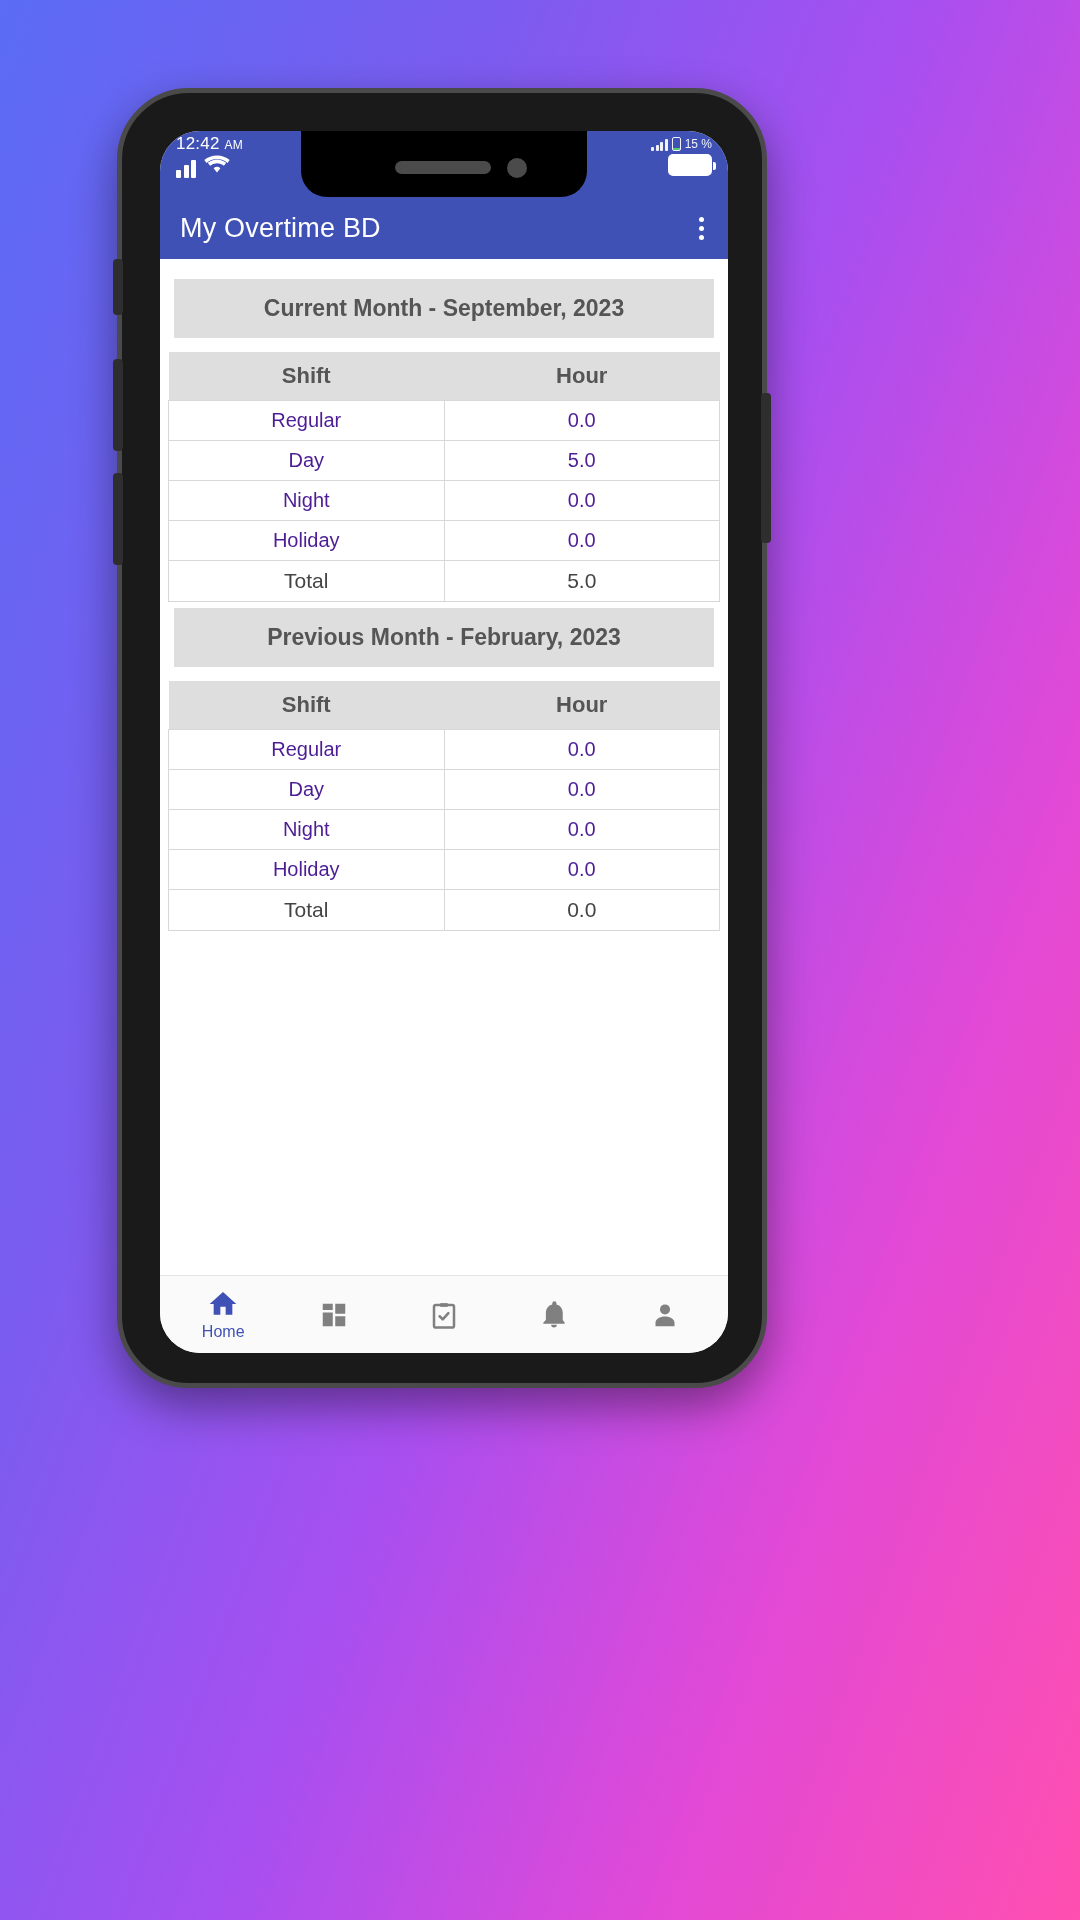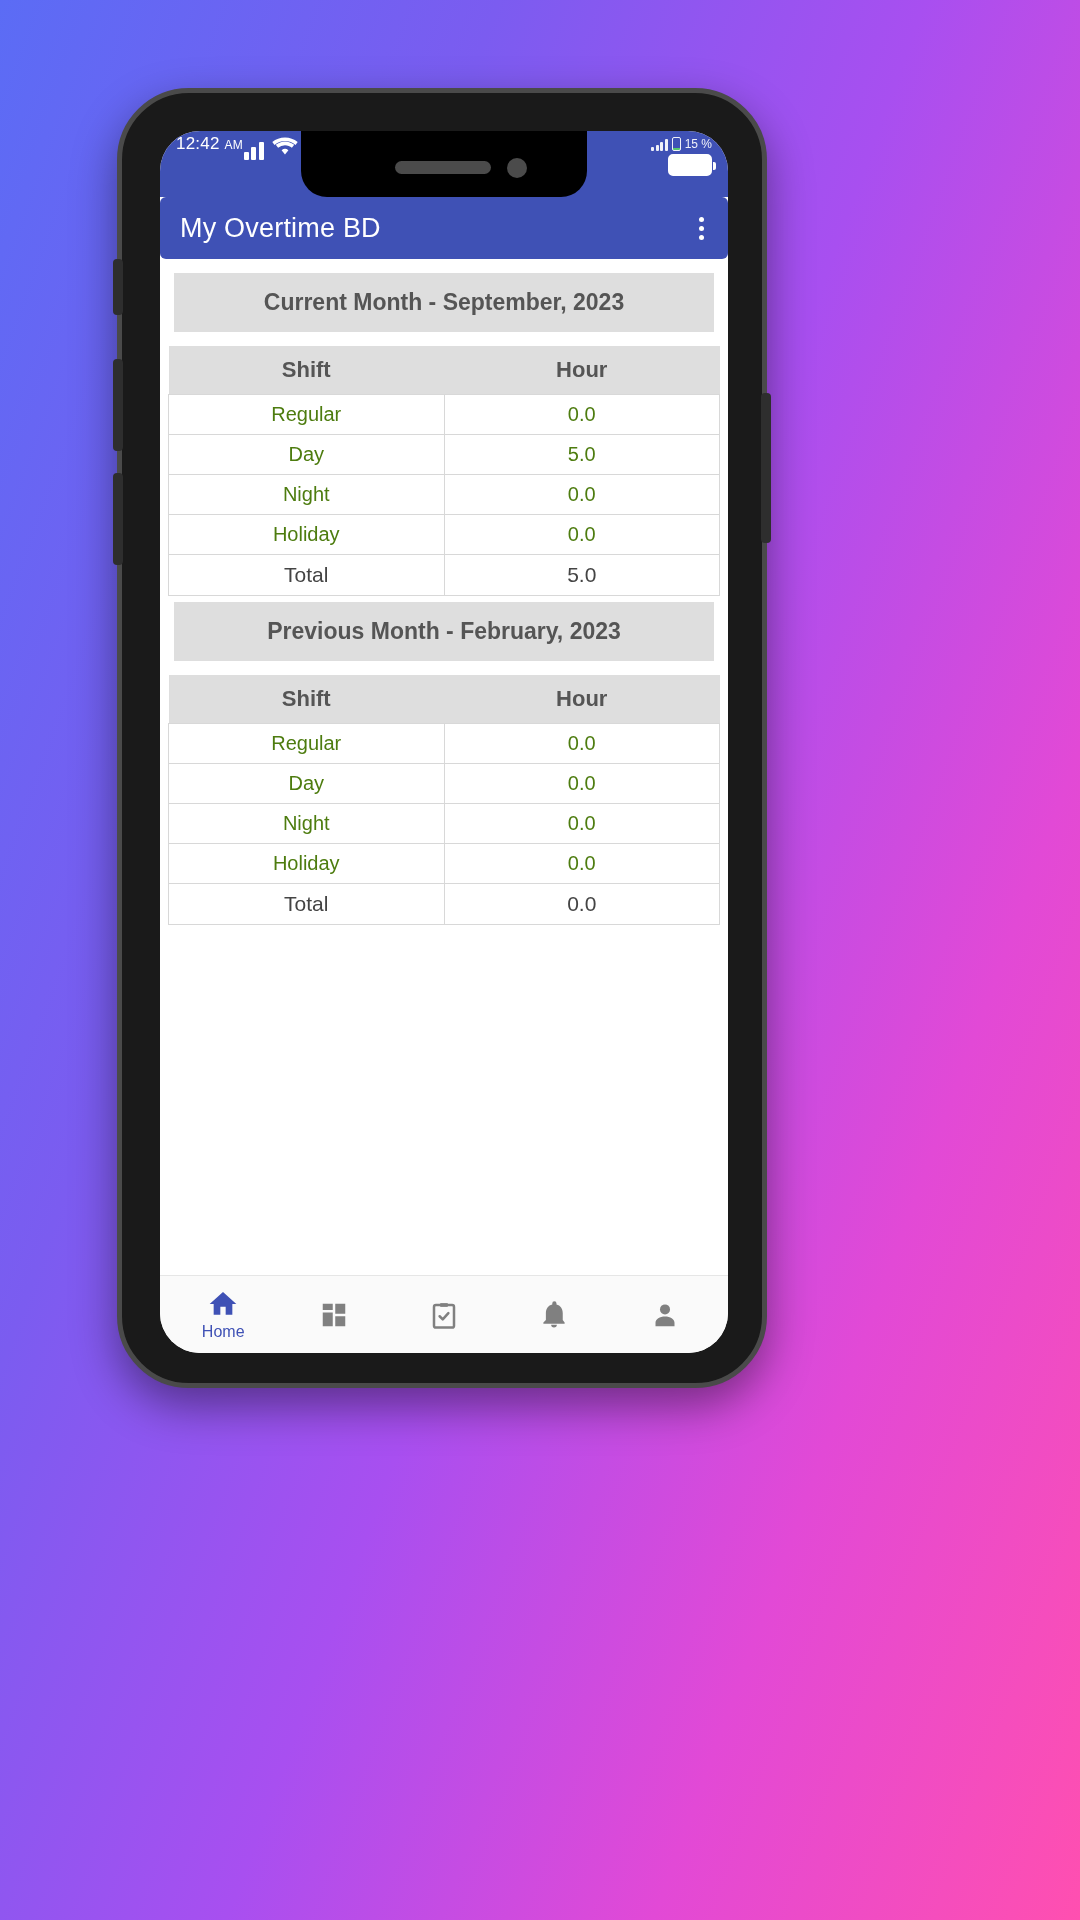--- a/index.html
+++ b/index.html
@@ -50,21 +50,21 @@
     background:#4b4b4b; border-radius:50%;
   }
 
   
   #status-bar{
     position:relative; height:66px; background:#3f51b5; color:#fff;
     display:flex; align-items:flex-start; justify-content:space-between;
     padding:4px 16px 0 16px; z-index:30;
   }
   .status-left, .status-right{ display:flex; align-items:center; gap:6px; }
-  .status-left{ flex-direction:row; align-items:flex-start; gap:1px; }
+  .status-left{ flex-direction:column; align-items:flex-start; gap:1px; }
   #status-time{ font-size:17px; letter-spacing:.2px; line-height:1; }
   #status-time .ampm{ font-size:12px; }
   .left-icons{ display:flex; align-items:flex-end; gap:8px; margin-top:2px; }
 
   .sig-bars{ display:flex; align-items:flex-end; gap:2.5px; height:20px; }
   .sig-bars i{ display:block; width:5px; background:#fff; border-radius:1px; }
   .sig-bars i:nth-child(1){ height:8px; }
   .sig-bars i:nth-child(2){ height:13px; }
   .sig-bars i:nth-child(3){ height:18px; }
 
@@ -86,43 +86,43 @@
   }
   .batt-big::after{
     content:""; position:absolute; right:-6px; top:6px;
     width:3px; height:8px; background:#fff; border-radius:0 2px 2px 0;
   }
 
   
   #app-bar{
     background:#3f51b5; color:#fff; height:62px;
     display:flex; align-items:center; justify-content:space-between;
-    padding:0 18px 0 20px; position:relative; z-index:20;border-radius:6px;
+    padding:0 18px 0 20px; position:relative; z-index:20;
   }
   #app-title{ font-size:27px; font-weight:400; letter-spacing:.2px; }
   #overflow-menu{ display:flex; flex-direction:column; gap:4px; padding:8px 6px; cursor:pointer; }
   #overflow-menu span{ width:5px; height:5px; background:#fff; border-radius:50%; }
 
   
   #app-content{
     height:calc(1222px - 66px - 62px - 78px);
-    background:#fff; padding:10px 8px 0 8px; overflow:hidden;
+    background:#fff; padding:16px 8px 0 8px; overflow:hidden;
   }
   .section-header{
     background:#dedede; color:#555; text-align:center;
     font-size:23px; font-weight:bold; padding:16px 8px;
     margin:4px 6px 14px 6px;
   }
   .ot-table{ width:100%; border-collapse:collapse; margin:0 0 6px 0; table-layout:fixed; }
   .ot-table th{
     background:#dedede; color:#555; font-size:22px; font-weight:bold;
     padding:11px 4px; border:none;
   }
   .ot-table td{
-    color:#4d7c0f; font-size:20px; text-align:center;
+    color:#4c1d95; font-size:20px; text-align:center;
     padding:8px 4px; border:1px solid #d8d8d8;
   }
   .ot-table tr.total-row td{ font-weight:normal; color:#444; font-size:21px; }
   .ot-table td:first-child, .ot-table th:first-child{ width:50%; }
 
   
   #bottom-nav{
     height:78px; background:#fafafa; border-top:1px solid #e6e6e6;
     display:flex; align-items:center; justify-content:space-around;
     padding:0 8px;

